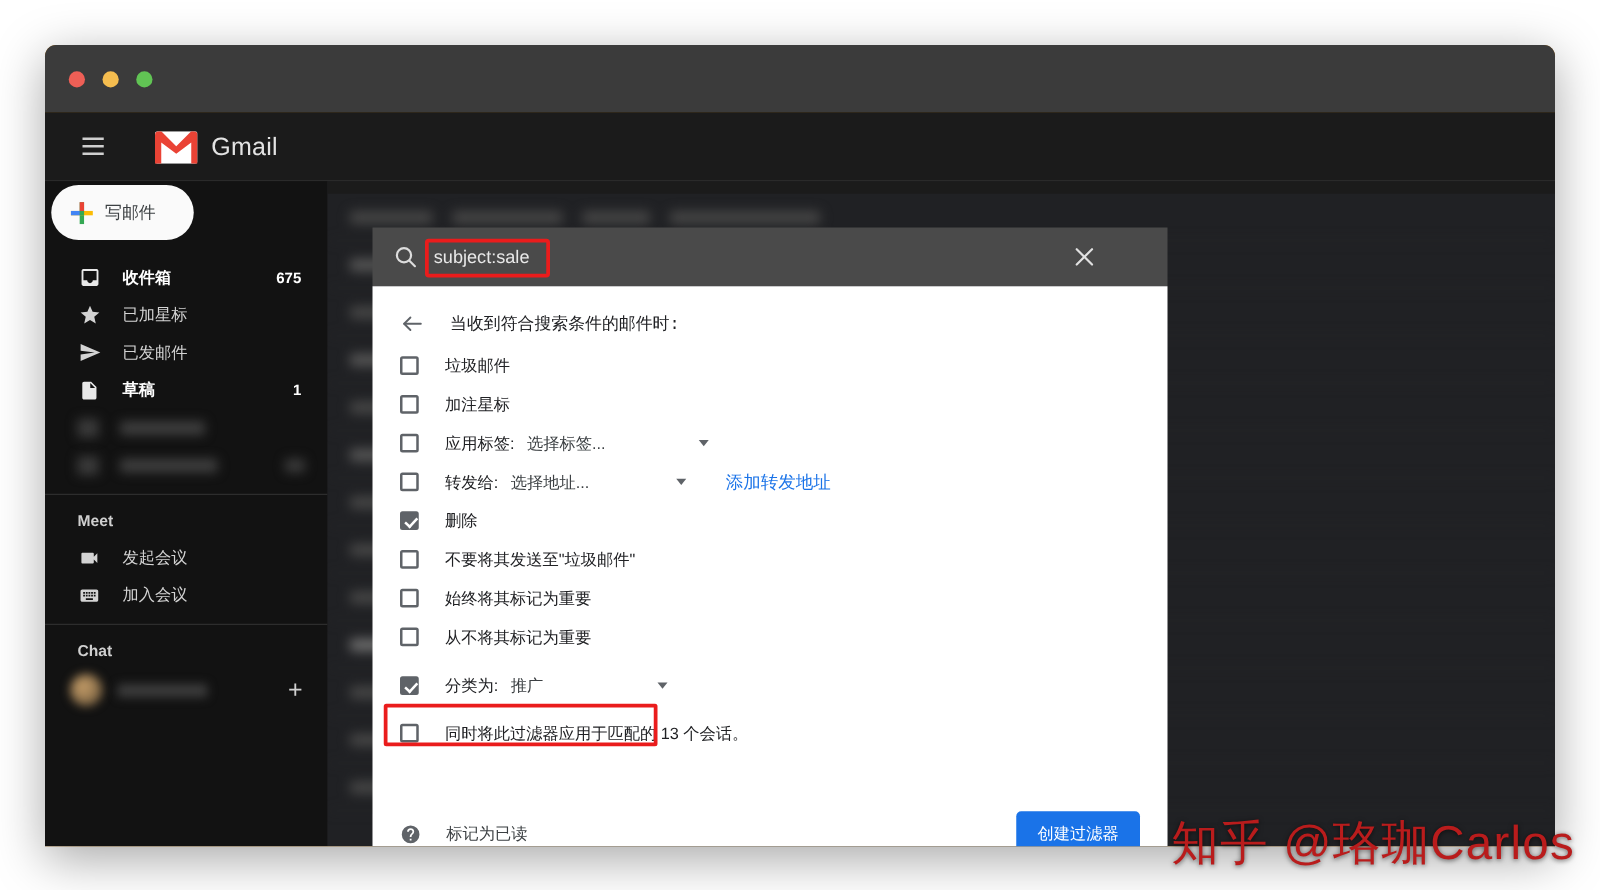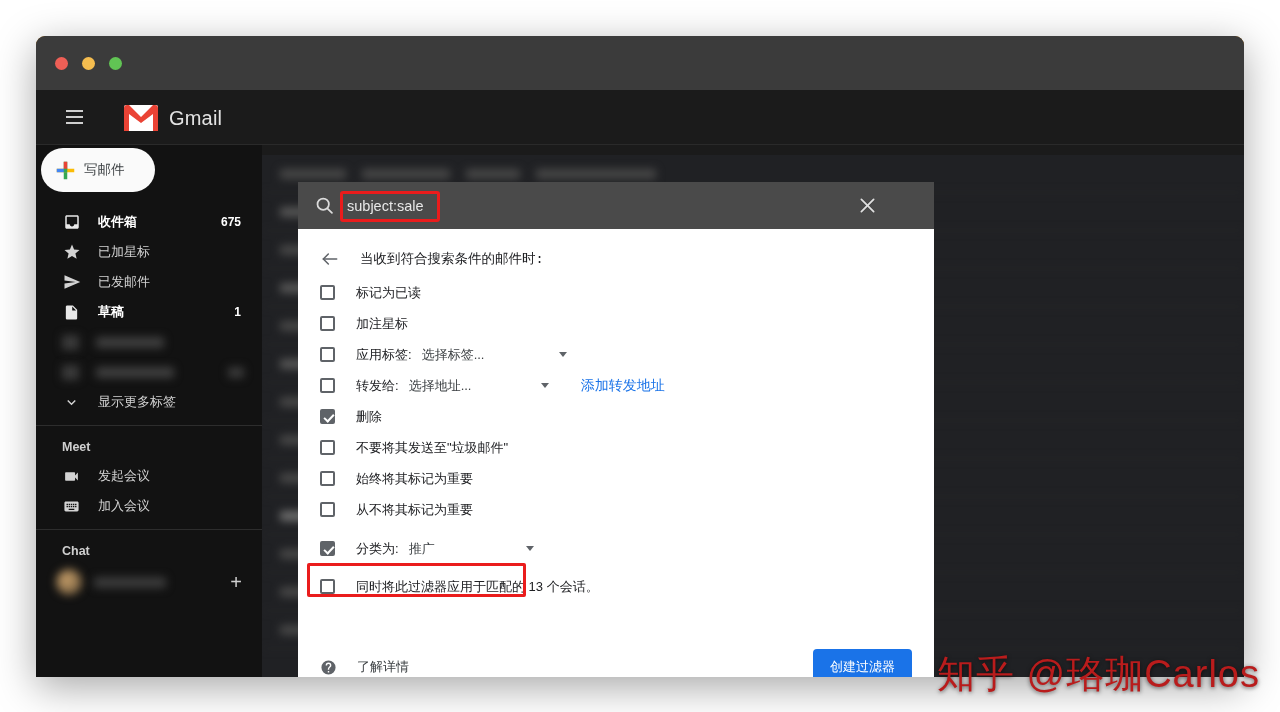--- a/index.html
+++ b/index.html
@@ -417,28 +417,20 @@
           <div class="blurrow">
             <span class="bi"></span>
             <span class="bt" style="width:68px"></span>
           </div>
           <div class="blurrow">
             <span class="bi"></span>
             <span class="bt" style="width:78px"></span>
             <span class="bc"></span>
           </div>
 
-          <div class="navitem">
-            <span class="nicon">
-              <svg viewBox="0 0 24 24" width="17" height="17" fill="#d3d3d3">
-                <path d="M7.41 8.59L12 13.17l4.59-4.58L18 10l-6 6-6-6z"></path>
-              </svg>
-            </span>
-            <span>显示更多标签</span>
-          </div>
 
           <div class="navdivider"></div>
 
           <div class="navsection">Meet</div>
 
           <div class="navitem">
             <span class="nicon">
               <svg viewBox="0 0 24 24" width="17" height="17" fill="#d3d3d3">
                 <path d="M17 10.5V7c0-.55-.45-1-1-1H4c-.55 0-1 .45-1 1v10c0 .55.45 1 1 1h12c.55 0 1-.45 1-1v-3.5l4 4v-11l-4 4z"></path>
               </svg>
@@ -586,21 +578,21 @@
             <polyline points="10,6 4,12 10,18"></polyline>
           </svg>
           <span id="dialog-title">当收到符合搜索条件的邮件时:</span>
         </div>
 
         <div style="margin-top:8px">
 
 
           <div class="optrow">
             <span class="cb"></span>
-            <span class="optlabel">标记为已读</span>
+            <span class="optlabel">垃圾邮件</span>
           </div>
 
           <div class="optrow">
             <span class="cb"></span>
             <span class="optlabel">加注星标</span>
           </div>
 
           <div class="optrow">
             <span class="cb"></span>
             <span class="optlabel">应用标签:</span>
@@ -655,21 +647,21 @@
           </div>
 
         </div>
 
         <div id="cat-red-box"></div>
 
         <div id="dialog-footer">
           <svg id="help-icon" viewBox="0 0 24 24" fill="#5f6368">
             <path d="M12 2a10 10 0 100 20 10 10 0 000-20zm1 17h-2v-2h2v2zm2.07-7.75l-.9.92C13.45 12.9 13 13.5 13 15h-2v-.5c0-1.1.45-2.1 1.17-2.83l1.24-1.26A1.95 1.95 0 0012 7a2 2 0 00-2 2H8a4 4 0 118 0c0 .88-.36 1.68-.93 2.25z"></path>
           </svg>
-          <span id="learn-more">了解详情</span>
+          <span id="learn-more">标记为已读</span>
           <button id="create-filter">创建过滤器</button>
         </div>
 
       </div>
 
     </div>
   </div>
 
   <div id="watermark">知乎 @珞珈Carlos</div>
 

